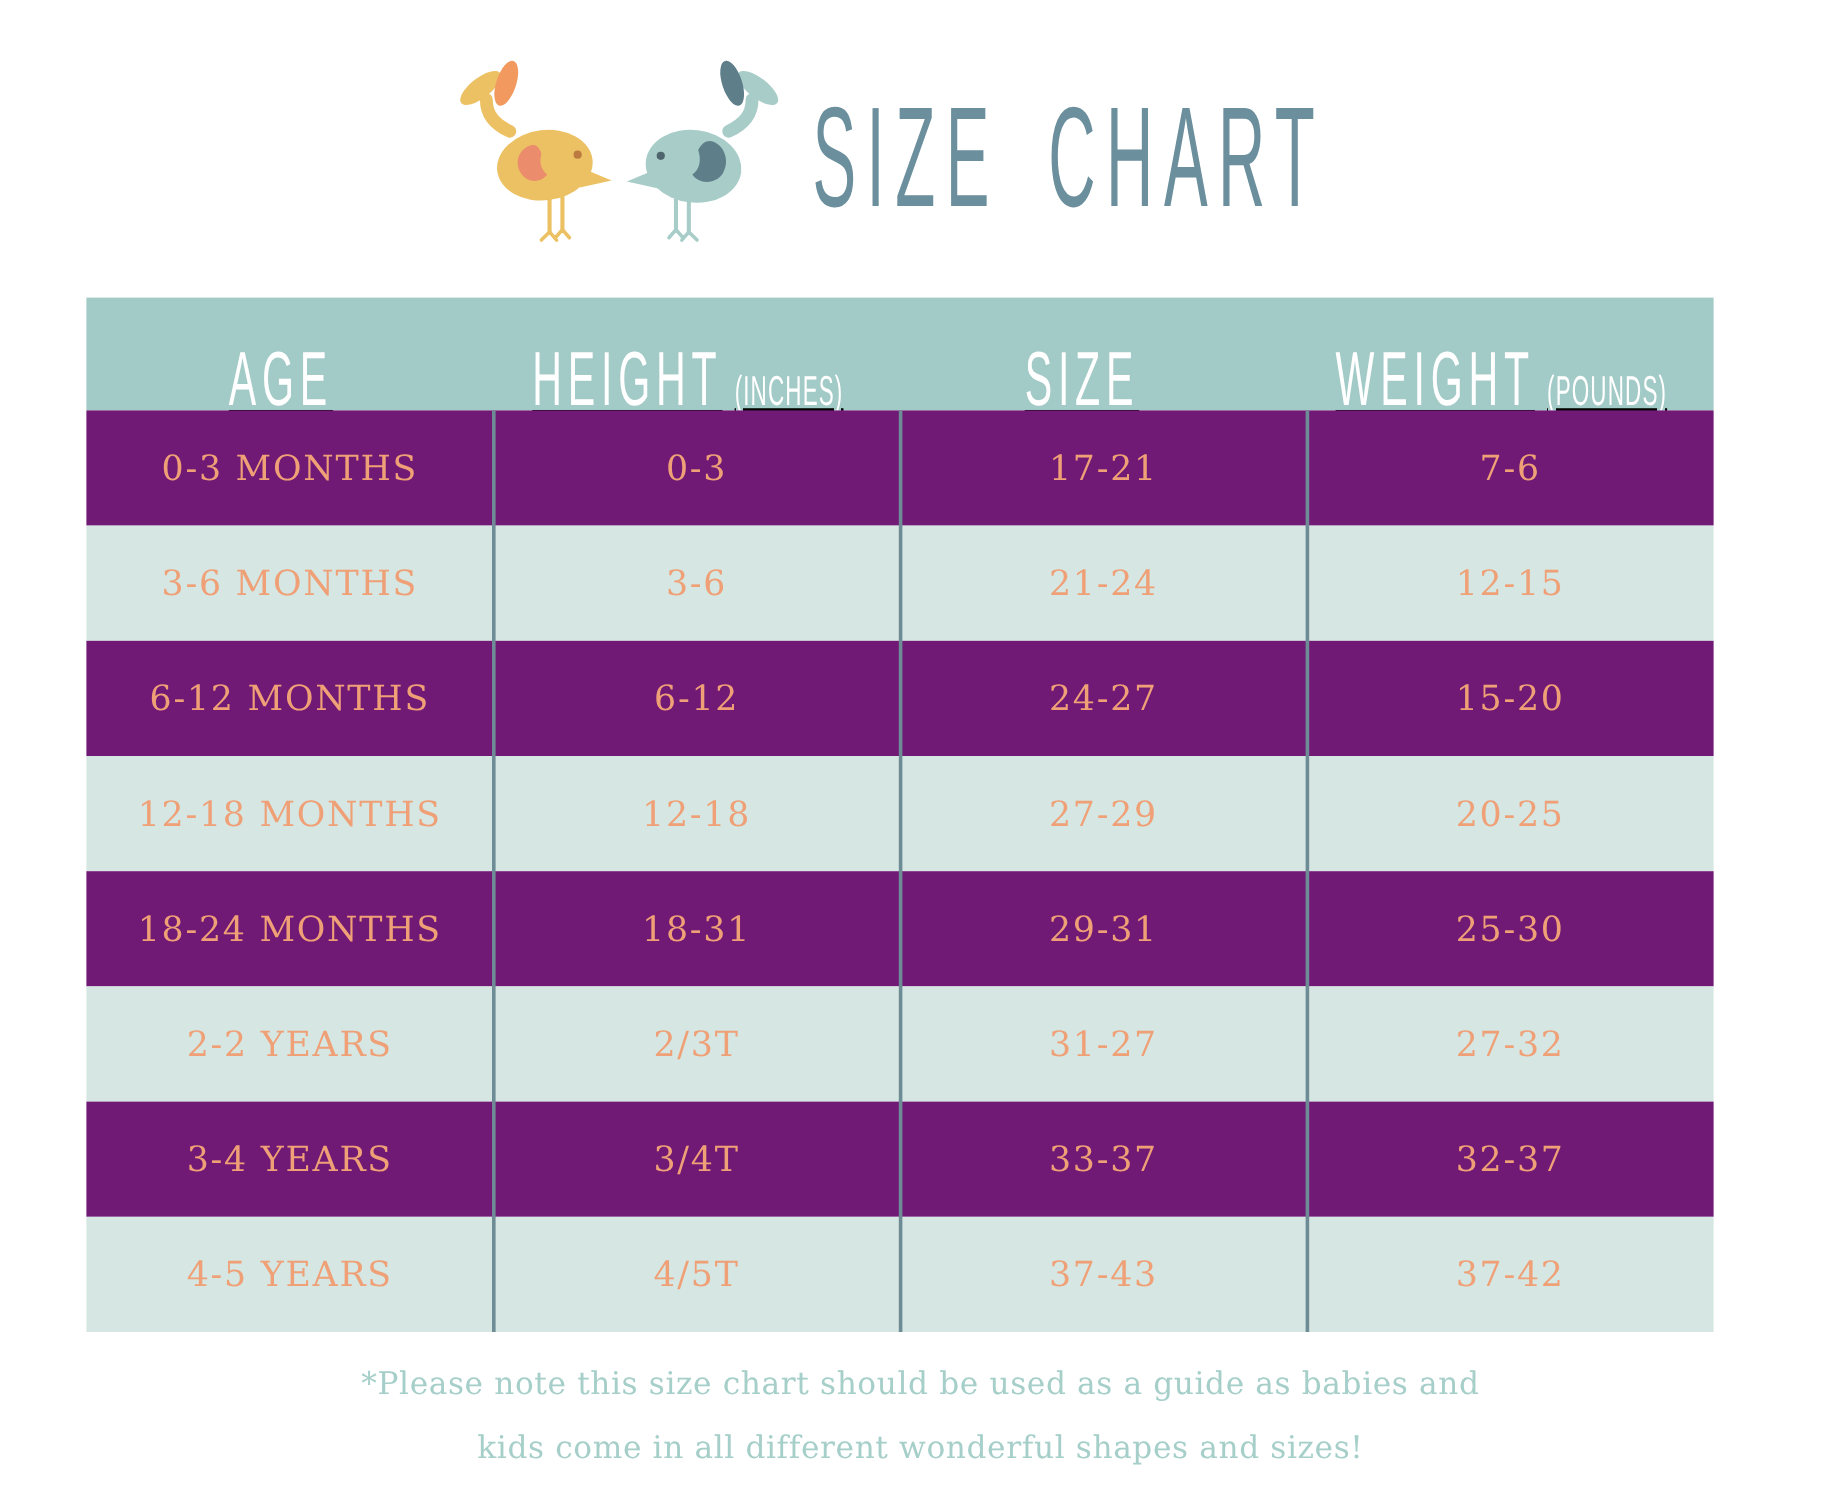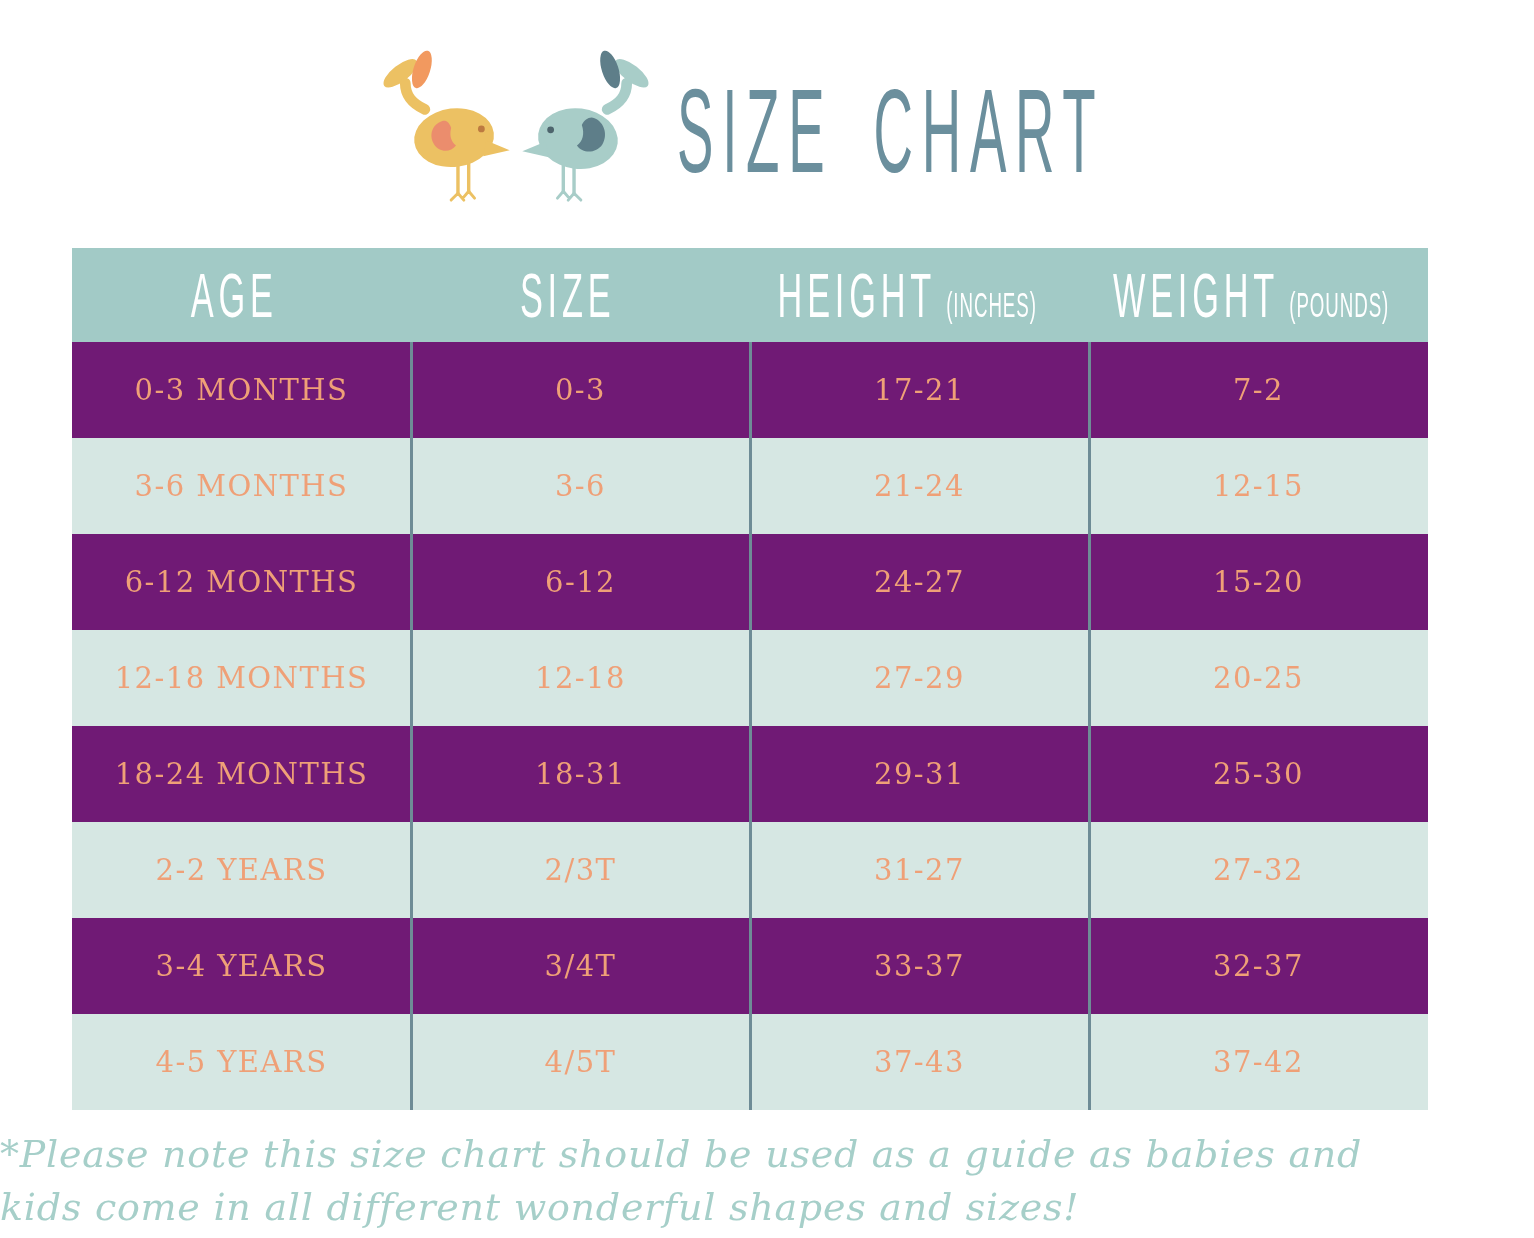--- a/index.html
+++ b/index.html
@@ -11,41 +11,41 @@
          justify-content:center;align-items:center;}
   .birds{width:278px;height:164px;display:block;flex:0 0 auto;}
   .title{width:480px;color:#6b8f9d;font-family:"Liberation Sans",sans-serif;
          font-size:78px;font-weight:400;letter-spacing:0.16em;word-spacing:0.30em;
          white-space:nowrap;transform:scale(0.70,1.52);transform-origin:left center;
          margin-left:22px;margin-top:14px;}
 
   
   .size-table{position:absolute;left:72px;top:248px;width:1356px;height:862px;}
   .thead{display:grid;grid-template-columns:repeat(4,1fr);height:94px;background:#a2cac6;}
-  .th{display:flex;align-items:center;justify-content:center;}
+  .th{display:flex;align-items:flex-end;justify-content:center;text-decoration:underline;}
   .th-inner{display:flex;align-items:baseline;gap:13px;color:#ffffff;
             font-family:"Liberation Sans",sans-serif;
             transform:scale(0.78,1.45);transform-origin:center;white-space:nowrap;}
   .th-label{font-size:44px;letter-spacing:0.14em;}
   .th-sub{font-size:24px;letter-spacing:0.05em;}
 
   .tbody{position:relative;}
   .tr{display:grid;grid-template-columns:repeat(4,1fr);height:96px;background:#701a75;}
   .tr:nth-child(even){background:#d6e7e3;}
   .td{display:flex;align-items:center;justify-content:center;
       color:#efa077;font-size:29px;letter-spacing:0.05em;}
 
   .vline{position:absolute;top:0;height:768px;width:3px;background:#6e8c96;}
   .vline-1{left:338px;}
   .vline-2{left:677px;}
   .vline-3{left:1016px;}
 
   
-  .note{position:absolute;top:1128px;left:0;width:100%;
-        font-style:italic;color:#a6cfc9;font-size:38px;line-height:53px;
+  .note{position:absolute;top:1128px;left:0;width:100%;text-align:center;
+        color:#a6cfc9;font-size:26px;line-height:53px;
         letter-spacing:0.02em;}
 </style>
 </head>
 <body>
 
 <div class="page">
 
   <div class="brand">
     <svg class="birds" viewBox="0 0 285 168" aria-hidden="true">
 
@@ -79,44 +79,44 @@
   <div class="size-table">
     <div class="thead">
       <div class="th">
         <div class="th-inner">
             <span class="th-label">AGE</span>
             <span class="th-sub"></span>
           </div>
       </div>
       <div class="th">
         <div class="th-inner">
-            <span class="th-label">SIZE</span>
-            <span class="th-sub"></span>
+            <span class="th-label">HEIGHT</span>
+            <span class="th-sub">(INCHES)</span>
           </div>
       </div>
       <div class="th">
         <div class="th-inner">
-            <span class="th-label">HEIGHT</span>
-            <span class="th-sub">(INCHES)</span>
+            <span class="th-label">SIZE</span>
+            <span class="th-sub"></span>
           </div>
       </div>
       <div class="th">
         <div class="th-inner">
             <span class="th-label">WEIGHT</span>
             <span class="th-sub">(POUNDS)</span>
           </div>
       </div>
     </div>
 
     <div class="tbody">
       <div class="tr">
         <div class="td">0-3 MONTHS</div>
         <div class="td">0-3</div>
         <div class="td">17-21</div>
-        <div class="td">7-2</div>
+        <div class="td">7-6</div>
       </div>
       <div class="tr">
         <div class="td">3-6 MONTHS</div>
         <div class="td">3-6</div>
         <div class="td">21-24</div>
         <div class="td">12-15</div>
       </div>
       <div class="tr">
         <div class="td">6-12 MONTHS</div>
         <div class="td">6-12</div>

